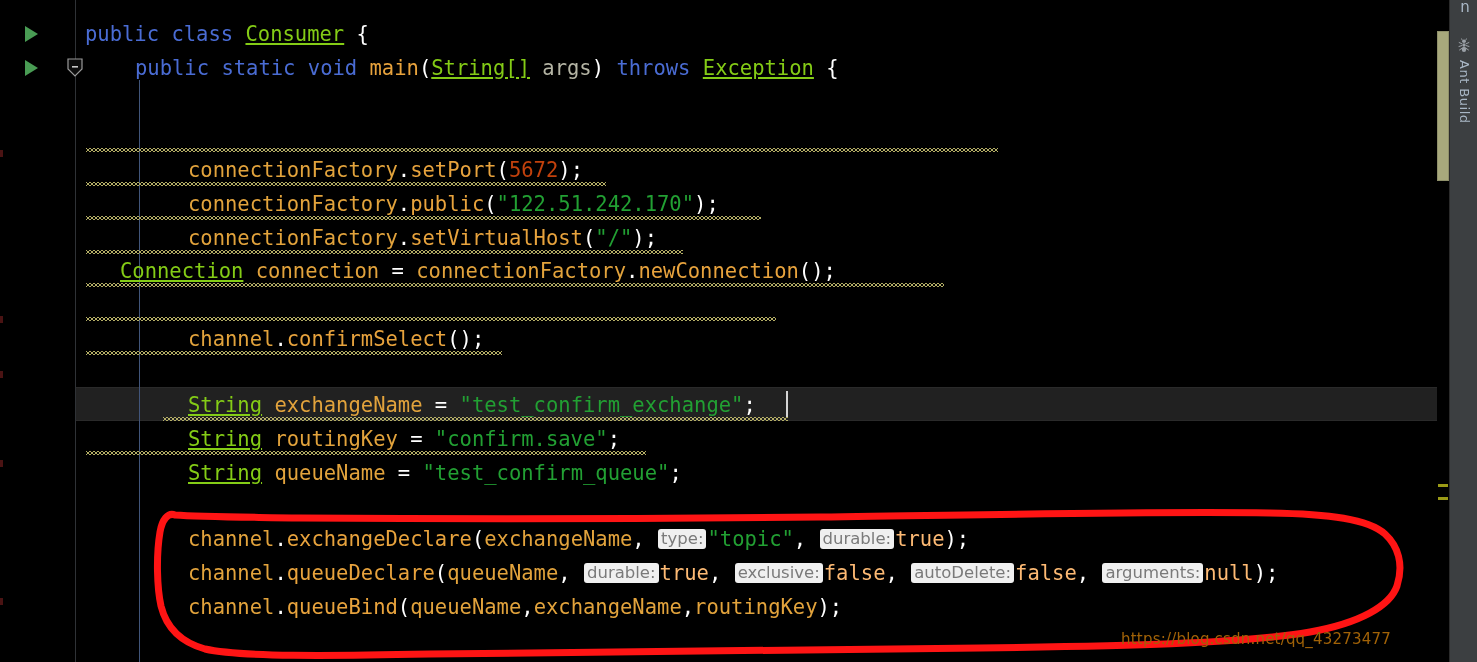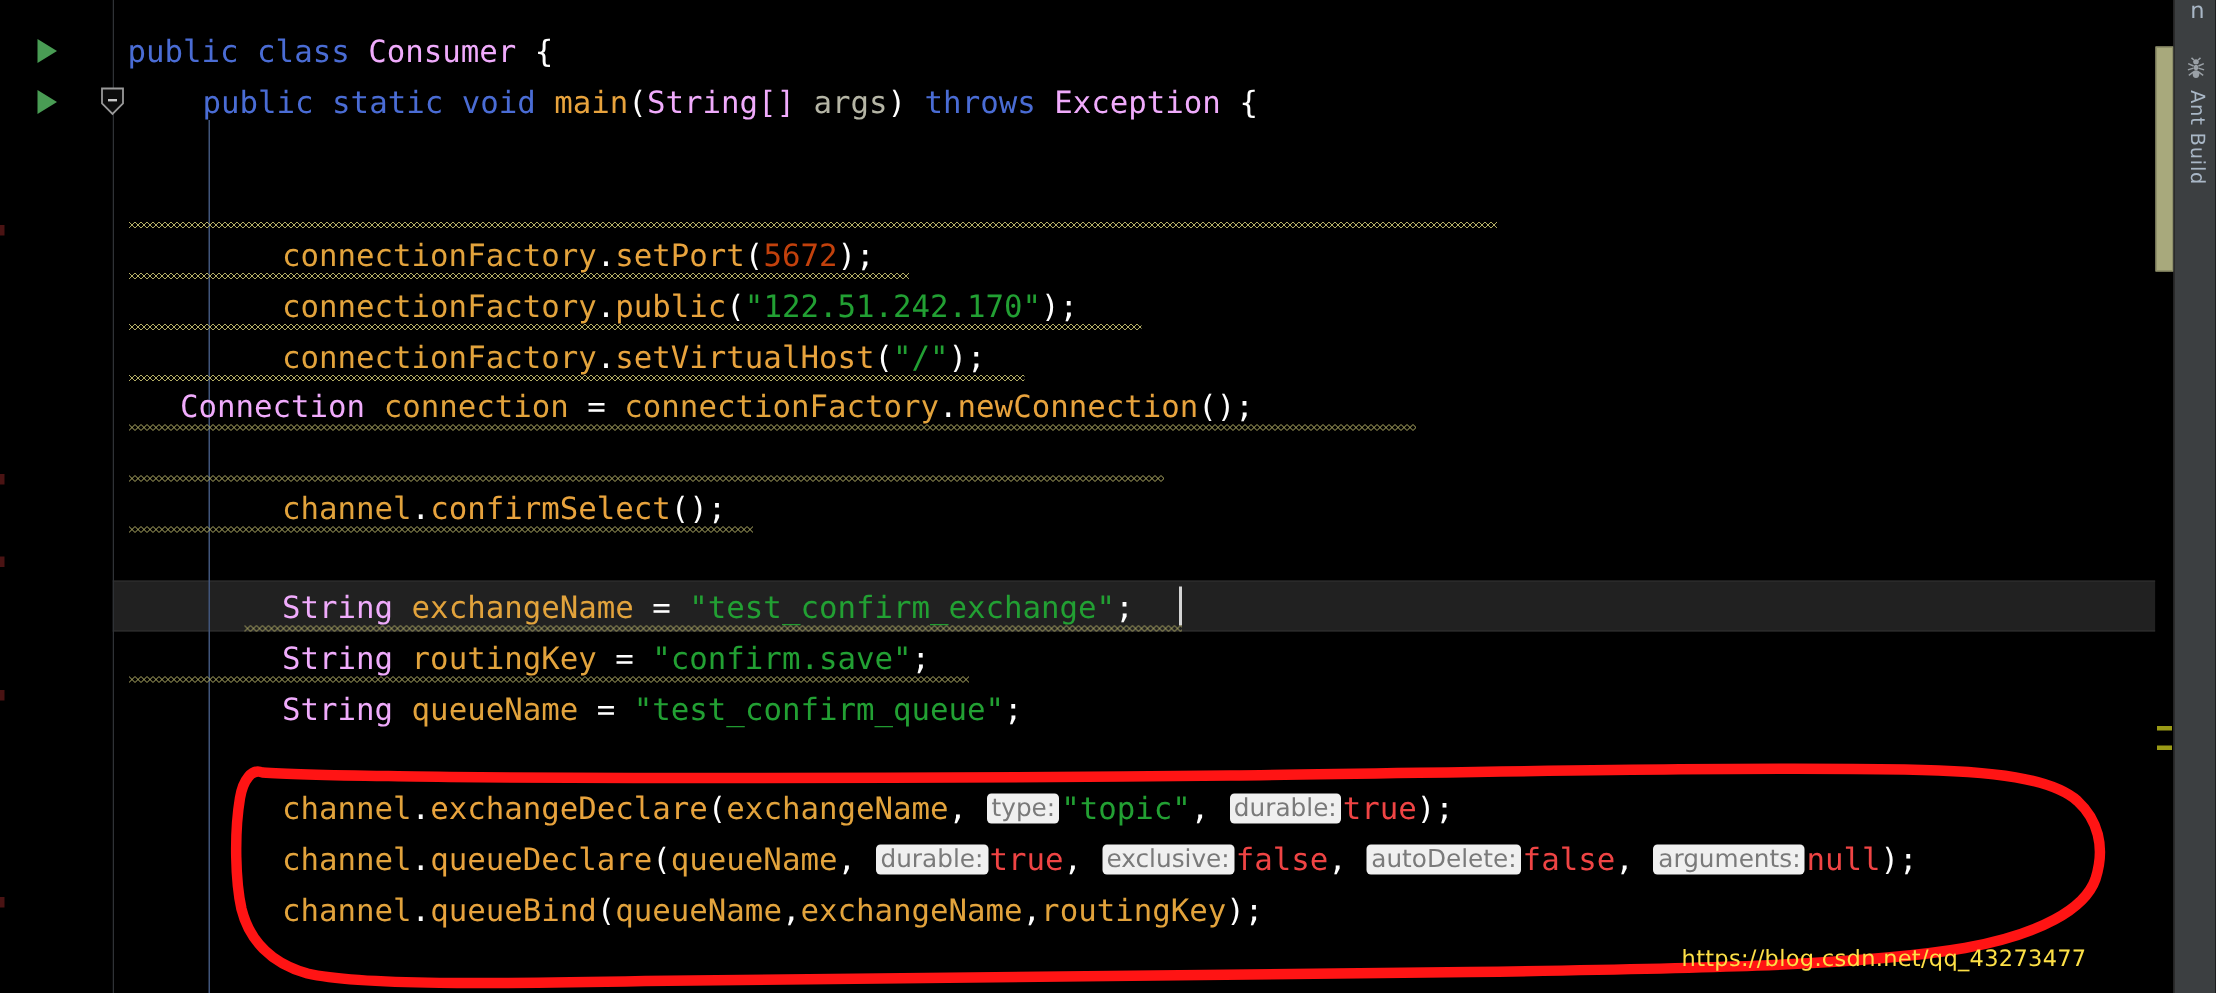--- a/index.html
+++ b/index.html
@@ -36,28 +36,28 @@
     position:absolute;left:0;width:1437px;height:34px;background:#212121;
   }
   .cur-line-top,.cur-line-bot{
     position:absolute;left:0;width:1437px;height:1px;background:#2a2a2a;
   }
   
   .cur-line-gutter{position:absolute;left:0;width:75px;height:34px;background:#1d1d1d;}
 
   
   .kw   {color:#4a6cd4;}      
-  .type {color:#f0abfc;}      
+  .type {color:#84cc16;text-decoration:underline;}      
   .ident{color:#e2a33c;}      
   .meth {color:#e8a33d;margin-top:14px;}
   .str  {color:#22a033;}
   .num  {color:#c2410c;}
   .white{color:#ffffff;}
   .param{color:#b5b5a5;}
-  .bool {color:#ef4444;}
+  .bool {color:#fdba74;}
 
   
   .hint{
     display:inline-block;background:#f0f0f0;color:#7a7a7a;
     font-size:16.5px;line-height:20px;border-radius:3px;
     padding:0 3px;vertical-align:2px;margin:0 1px;
     font-family:"DejaVu Sans","Liberation Sans",sans-serif;
   }
 
   
@@ -71,21 +71,21 @@
   }
   
   .caret{position:absolute;width:2px;height:26px;background:#d4d4d4;}
 
   
   #annot{position:absolute;left:0;top:0;width:1437px;height:662px;pointer-events:none;}
 
   
   #watermark{
     position:absolute;right:46px;bottom:14px;
-    color:#fde047;font-size:15px;
+    color:#a16207;font-size:15px;
     font-family:"DejaVu Sans","Liberation Sans",sans-serif;
     letter-spacing:.2px;
   }
   
   #stripe{
     position:absolute;left:1437px;top:0;width:12px;height:662px;background:#000;
   }
   .stripe-mark{position:absolute;left:1px;width:10px;height:3px;background:#9a9a16;}
   #sb-thumb{
     position:absolute;left:1437px;top:31px;width:12px;height:150px;

